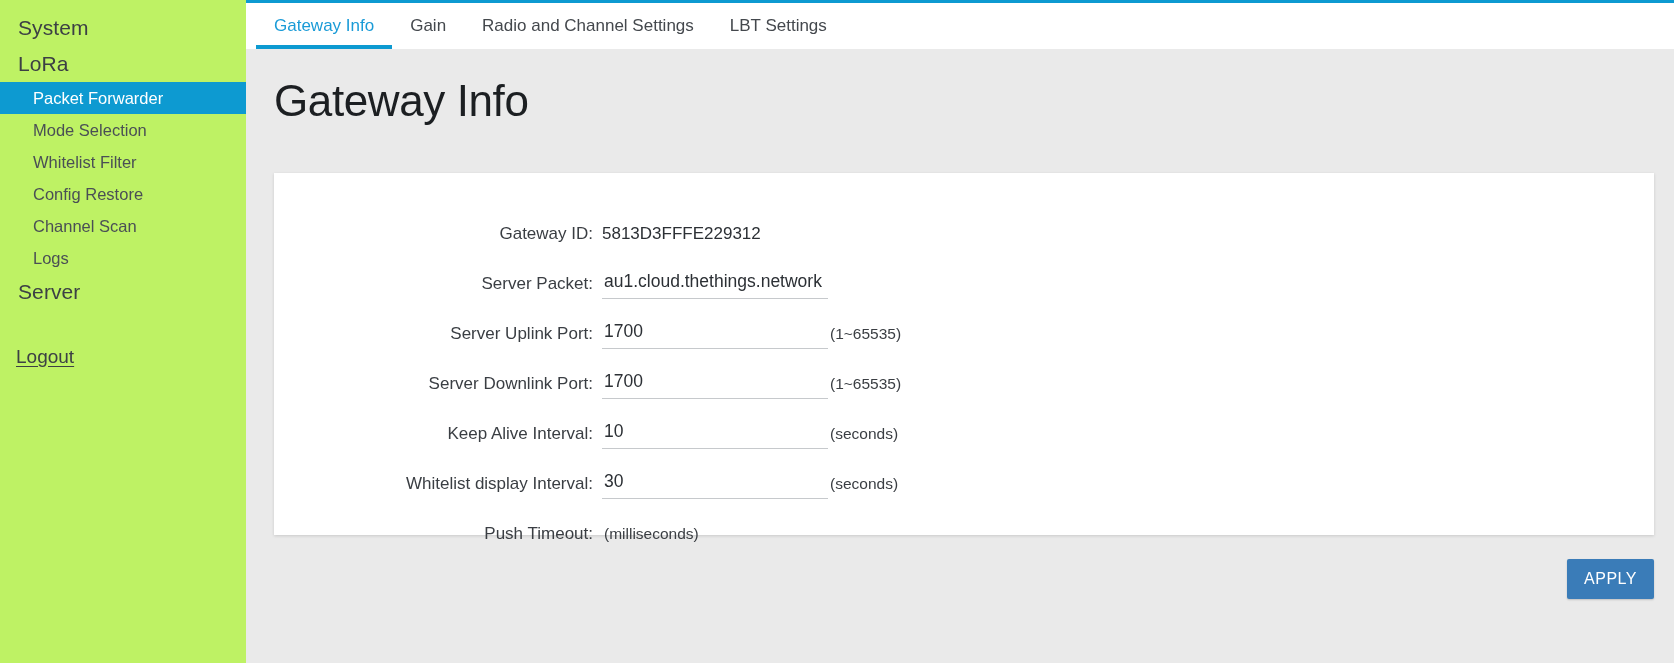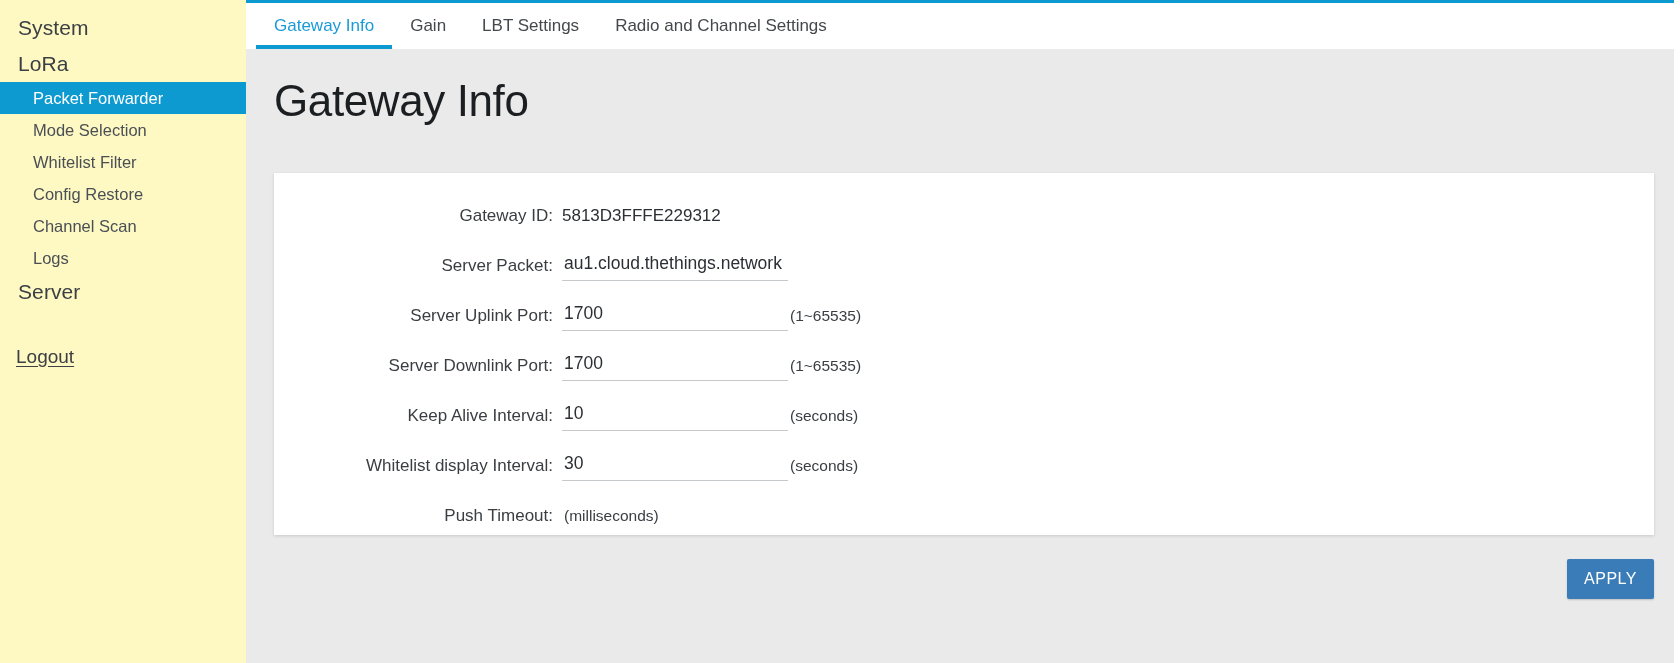--- a/index.html
+++ b/index.html
@@ -11,21 +11,21 @@
     font-family: "Liberation Sans", sans-serif;
     -webkit-font-smoothing: antialiased;
   }
 
   #app { position: relative; width: 1680px; height: 663px; background: #ffffff; }
 
   
   #sidebar {
     position: absolute; left: 0; top: 0;
     width: 246px; height: 663px;
-    background: #fef9c3;
+    background: #bef264;
     z-index: 3;
   }
   .nav-top {
     padding: 0 0 0 18px;
     height: 36px;
     display: flex; align-items: center;
     font-size: 21px;
     color: #3c4044;
     font-weight: 400;
     letter-spacing: 0.1px;
@@ -113,21 +113,22 @@
 
   .card {
     position: absolute;
     left: 34px; top: 124px;
     width: 1380px; height: 362px;
     background: #ffffff;
     box-shadow: 0 1px 3px rgba(0,0,0,0.14);
   }
 
   .form {
-    padding-top: 18px;
+    padding-top: 36px;
+    margin-left: 40px;
   }
   .frow {
     display: flex;
     align-items: center;
     height: 50px;
   }
   .flabel {
     width: 288px;
     text-align: right;
     padding-right: 9px;
@@ -230,24 +231,24 @@
     <div class="topstrip"></div>
 
     <div class="tabbar" id="tabbar">
         <div class="tab active">
           <span>Gateway Info</span>
         </div>
         <div class="tab">
           <span>Gain</span>
         </div>
         <div class="tab">
+          <span>Radio and Channel Settings</span>
+        </div>
+        <div class="tab">
           <span>LBT Settings</span>
-        </div>
-        <div class="tab">
-          <span>Radio and Channel Settings</span>
         </div>
       </div>
 
     <div class="content">
 
       <h1 class="page-title">Gateway Info</h1>
 
       <div class="card">
         <div class="form" id="form-rows">
             <div class="frow">

